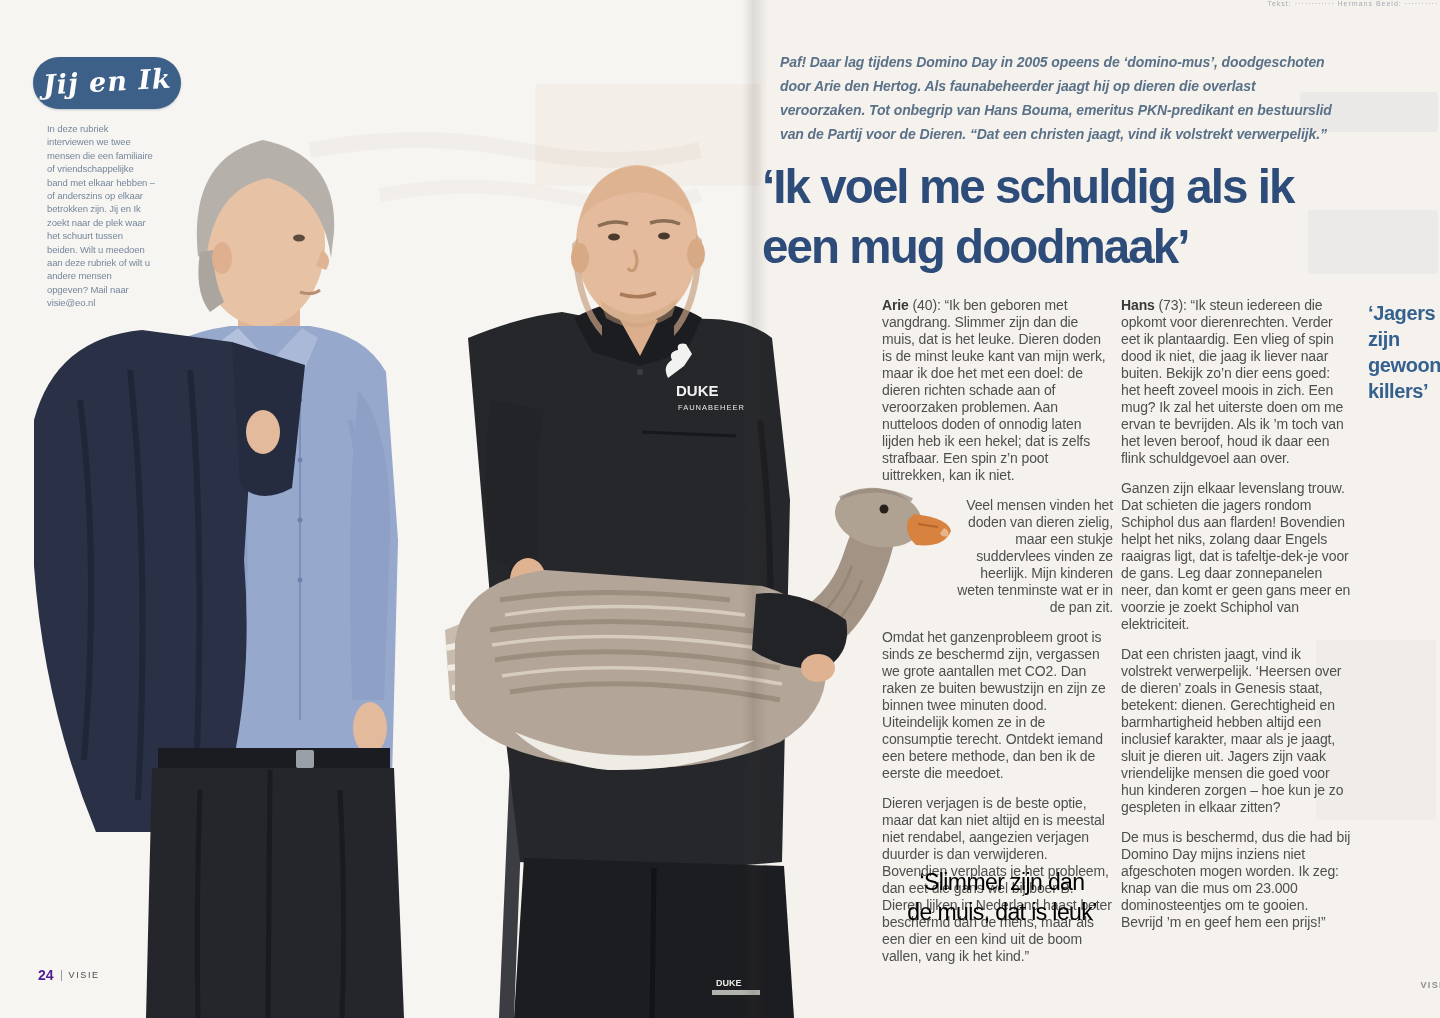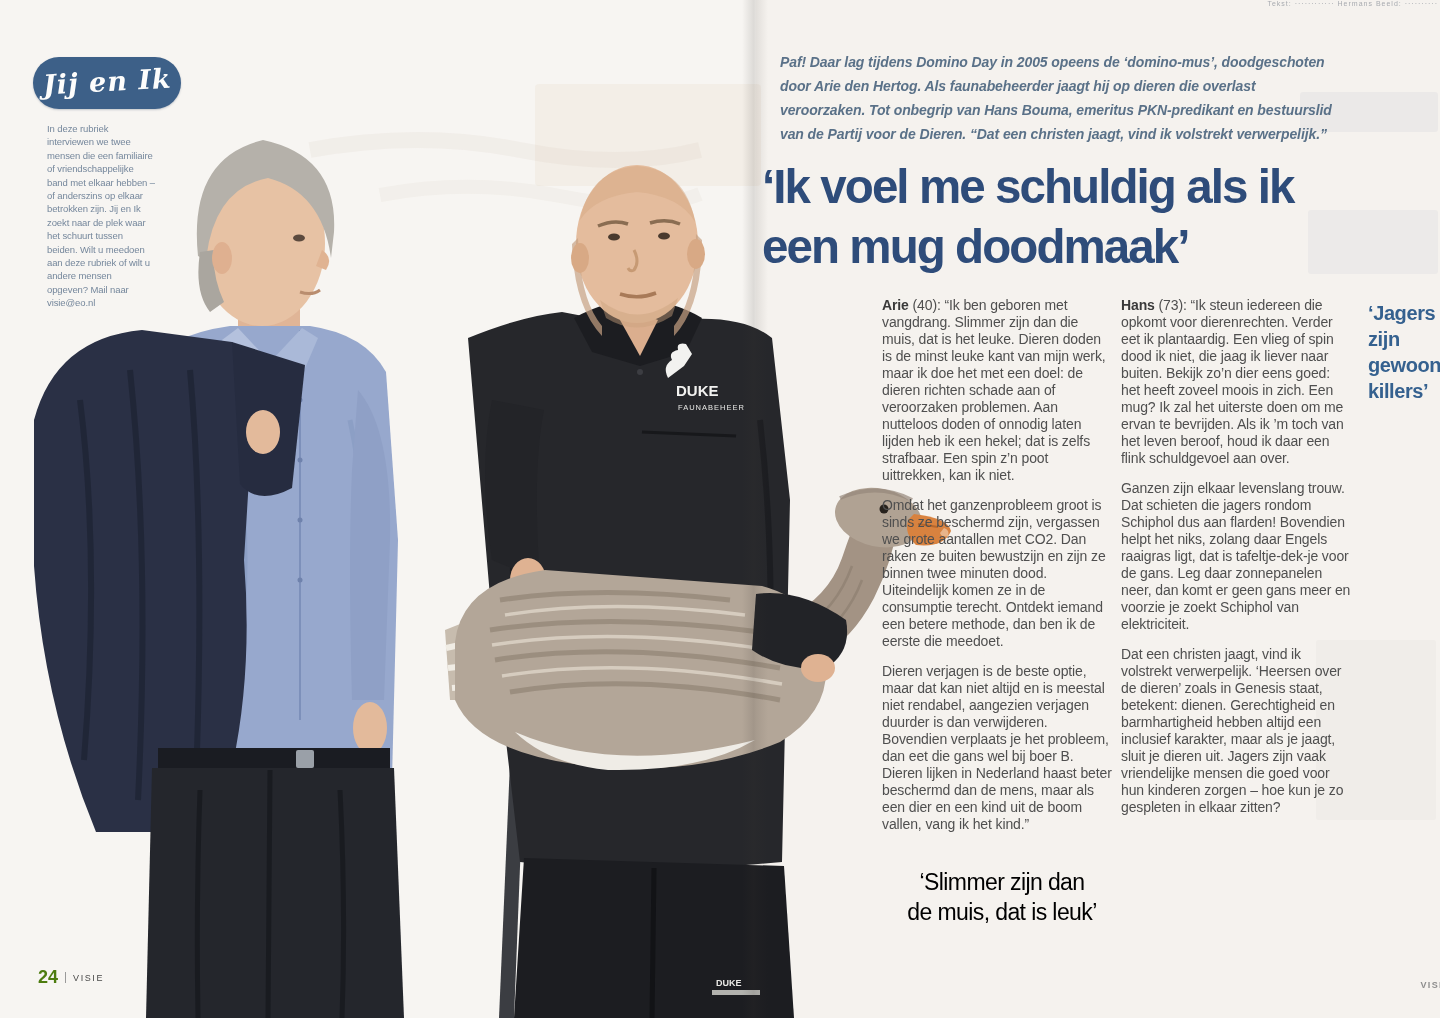--- a/index.html
+++ b/index.html
@@ -35,21 +35,21 @@
   .col p{ margin-bottom:13px; }
   .col p b{ color:#3a3a3a; }
   .col1{ left:882px; }
   .col2{ left:1121px; }
   .wrap-goose{ margin-left:58px; text-align:right; }
   .side-quote{ position:absolute; left:1368px; top:300px; width:80px; z-index:6;
           font-size:20px; font-weight:bold; color:#35618f; line-height:26px; letter-spacing:-0.4px; }
   .pull-quote{ position:absolute; left:890px; top:867px; width:224px; z-index:6; text-align:center;
           font-size:23px; font-weight:normal; color:#000000; line-height:30px; letter-spacing:-0.6px; }
   .footer-left{ position:absolute; left:38px; top:967px; z-index:6; display:flex; align-items:center; gap:7px; }
-  .footer-left .num{ font-size:18px; font-weight:bold; color:#4d7c0f; }
+  .footer-left .num{ font-size:14px; font-weight:bold; color:#4c1d95; }
   .footer-left .bar{ width:1px; height:11px; background:#9a9a9a; }
   .footer-left .brand{ font-size:9px; font-weight:normal; color:#4a4a4a; letter-spacing:1.6px; }
   .footer-right{ position:absolute; right:-3px; top:980px; z-index:6;
           font-size:9px; font-weight:bold; color:#8e8e8e; letter-spacing:1.4px; }
 
   
   .ghost{ position:absolute; z-index:1; }
   .g1{ left:535px; top:84px; width:226px; height:102px; background:#d9c9a8; opacity:.14; border-radius:4px; }
   .g2{ left:1300px; top:92px; width:138px; height:40px; background:#6b7c9a; opacity:.07; border-radius:3px; }
   .g3{ left:1308px; top:210px; width:130px; height:64px; background:#6b7c9a; opacity:.06; border-radius:3px; }
@@ -193,28 +193,30 @@
   </div>
   <div class="sidebar-note">In deze rubriek interviewen we twee mensen die een familiaire of vriendschappelijke band met elkaar hebben – of anderszins op elkaar betrokken zijn. Jij en Ik zoekt naar de plek waar het schuurt tussen beiden. Wilt u meedoen aan deze rubriek of wilt u andere mensen opgeven? Mail naar visie@eo.nl</div>
 
   <div class="credits">Tekst: ············ Hermans   Beeld: ··········</div>
   <div class="intro">Paf! Daar lag tijdens Domino Day in 2005 opeens de ‘domino-mus’, doodgeschoten door Arie den Hertog. Als faunabeheerder jaagt hij op dieren die overlast veroorzaken. Tot onbegrip van Hans Bouma, emeritus PKN-predikant en bestuurslid van de Partij voor de Dieren. “Dat een christen jaagt, vind ik volstrekt verwerpelijk.”</div>
 
   <h1 class="headline"><span>‘Ik voel me schuldig als ik</span><br><span>een mug doodmaak’</span></h1>
 
   <div class="col col1">
     <p><b>Arie</b><span> (40): “Ik ben geboren met vangdrang. Slimmer zijn dan die muis, dat is het leuke. Dieren doden is de minst leuke kant van mijn werk, maar ik doe het met een doel: de dieren richten schade aan of veroorzaken problemen. Aan nutteloos doden of onnodig laten lijden heb ik een hekel; dat is zelfs strafbaar. Een spin z’n poot uittrekken, kan ik niet.</span></p>
+    <p class="wrap-goose">Veel mensen vinden het doden van dieren zielig, maar een stukje suddervlees vinden ze heerlijk. Mijn kinderen weten tenminste wat er in de pan zit.</p>
     <p>Omdat het ganzenprobleem groot is sinds ze beschermd zijn, vergassen we grote aantallen met CO2. Dan raken ze buiten bewustzijn en zijn ze binnen twee minuten dood. Uiteindelijk komen ze in de consumptie terecht. Ontdekt iemand een betere methode, dan ben ik de eerste die meedoet.</p>
     <p>Dieren verjagen is de beste optie, maar dat kan niet altijd en is meestal niet rendabel, aangezien verjagen duurder is dan verwijderen. Bovendien verplaats je het probleem, dan eet die gans wel bij boer B. Dieren lijken in Nederland haast beter beschermd dan de mens, maar als een dier en een kind uit de boom vallen, vang ik het kind.”</p>
   </div>
 
   <div class="col col2">
     <p><b>Hans</b><span> (73): “Ik steun iedereen die opkomt voor dierenrechten. Verder eet ik plantaardig. Een vlieg of spin dood ik niet, die jaag ik liever naar buiten. Bekijk zo’n dier eens goed: het heeft zoveel moois in zich. Een mug? Ik zal het uiterste doen om me ervan te bevrijden. Als ik ’m toch van het leven beroof, houd ik daar een flink schuldgevoel aan over.</span></p>
     <p>Ganzen zijn elkaar levenslang trouw. Dat schieten die jagers rondom Schiphol dus aan flarden! Bovendien helpt het niks, zolang daar Engels raaigras ligt, dat is tafeltje-dek-je voor de gans. Leg daar zonnepanelen neer, dan komt er geen gans meer en voorzie je zoekt Schiphol van elektriciteit.</p>
     <p>Dat een christen jaagt, vind ik volstrekt verwerpelijk. ‘Heersen over de dieren’ zoals in Genesis staat, betekent: dienen. Gerechtigheid en barmhartigheid hebben altijd een inclusief karakter, maar als je jaagt, sluit je dieren uit. Jagers zijn vaak vriendelijke mensen die goed voor hun kinderen zorgen – hoe kun je zo gespleten in elkaar zitten?</p>
+    <p>De mus is beschermd, dus die had bij Domino Day mijns inziens niet afgeschoten mogen worden. Ik zeg: knap van die mus om 23.000 dominosteentjes om te gooien. Bevrijd ’m en geef hem een prijs!”</p>
   </div>
 
   <div class="side-quote">‘Jagers zijn gewoon killers’</div>
 
   <div class="pull-quote"><span>‘Slimmer zijn dan</span><br><span>de muis, dat is leuk’</span></div>
 
   <div class="footer-left">
     <span class="num">24</span>
     <span class="bar"></span>
     <span class="brand">VISIE</span>

